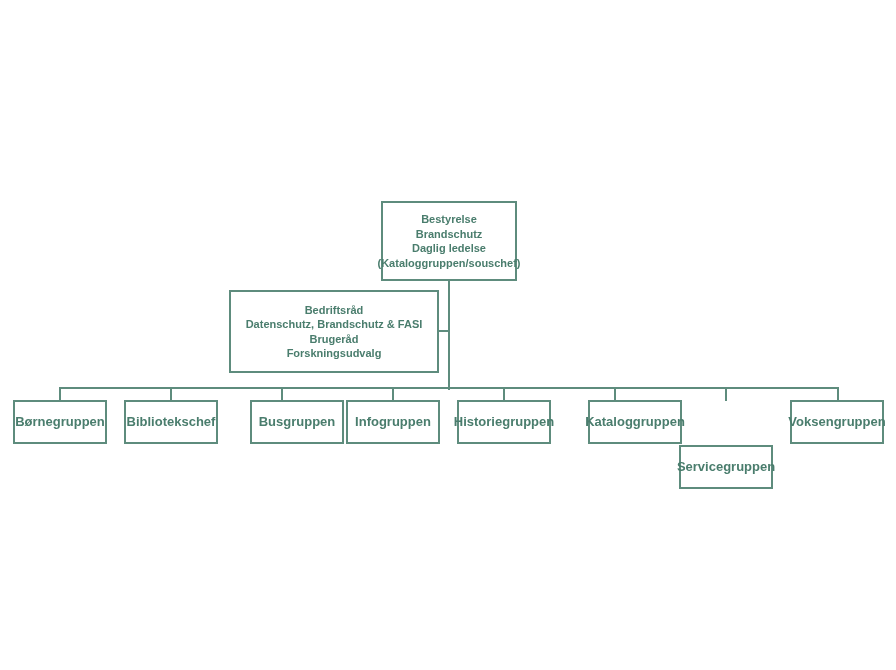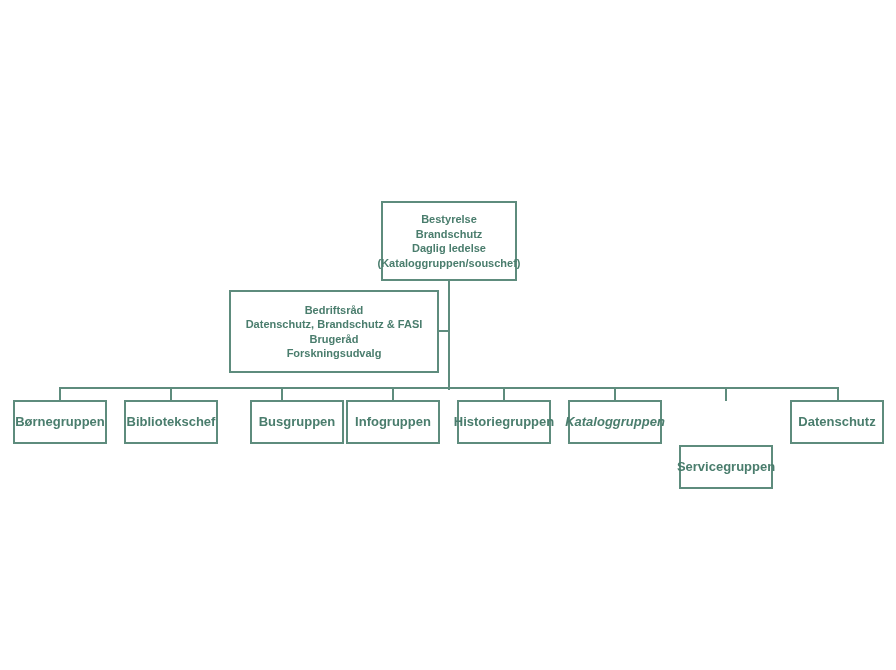--- a/index.html
+++ b/index.html
@@ -131,23 +131,23 @@
   </div>
   <div class="node group-node" style="left:250px;">
     <span class="line">Busgruppen</span>
   </div>
   <div class="node group-node" style="left:346px;">
     <span class="line">Infogruppen</span>
   </div>
   <div class="node group-node" style="left:457px;">
     <span class="line">Historiegruppen</span>
   </div>
-  <div class="node group-node" style="left:568px;font-style:italic;">
+  <div class="node group-node" style="left:588px;">
     <span class="line">Kataloggruppen</span>
   </div>
   <div class="node group-node" style="left:679px;margin-top:45px;">
     <span class="line">Servicegruppen</span>
   </div>
   <div class="node group-node" style="left:790px;">
-    <span class="line">Datenschutz</span>
+    <span class="line">Voksengruppen</span>
   </div>
 
 </div>
 
 </body></html>

